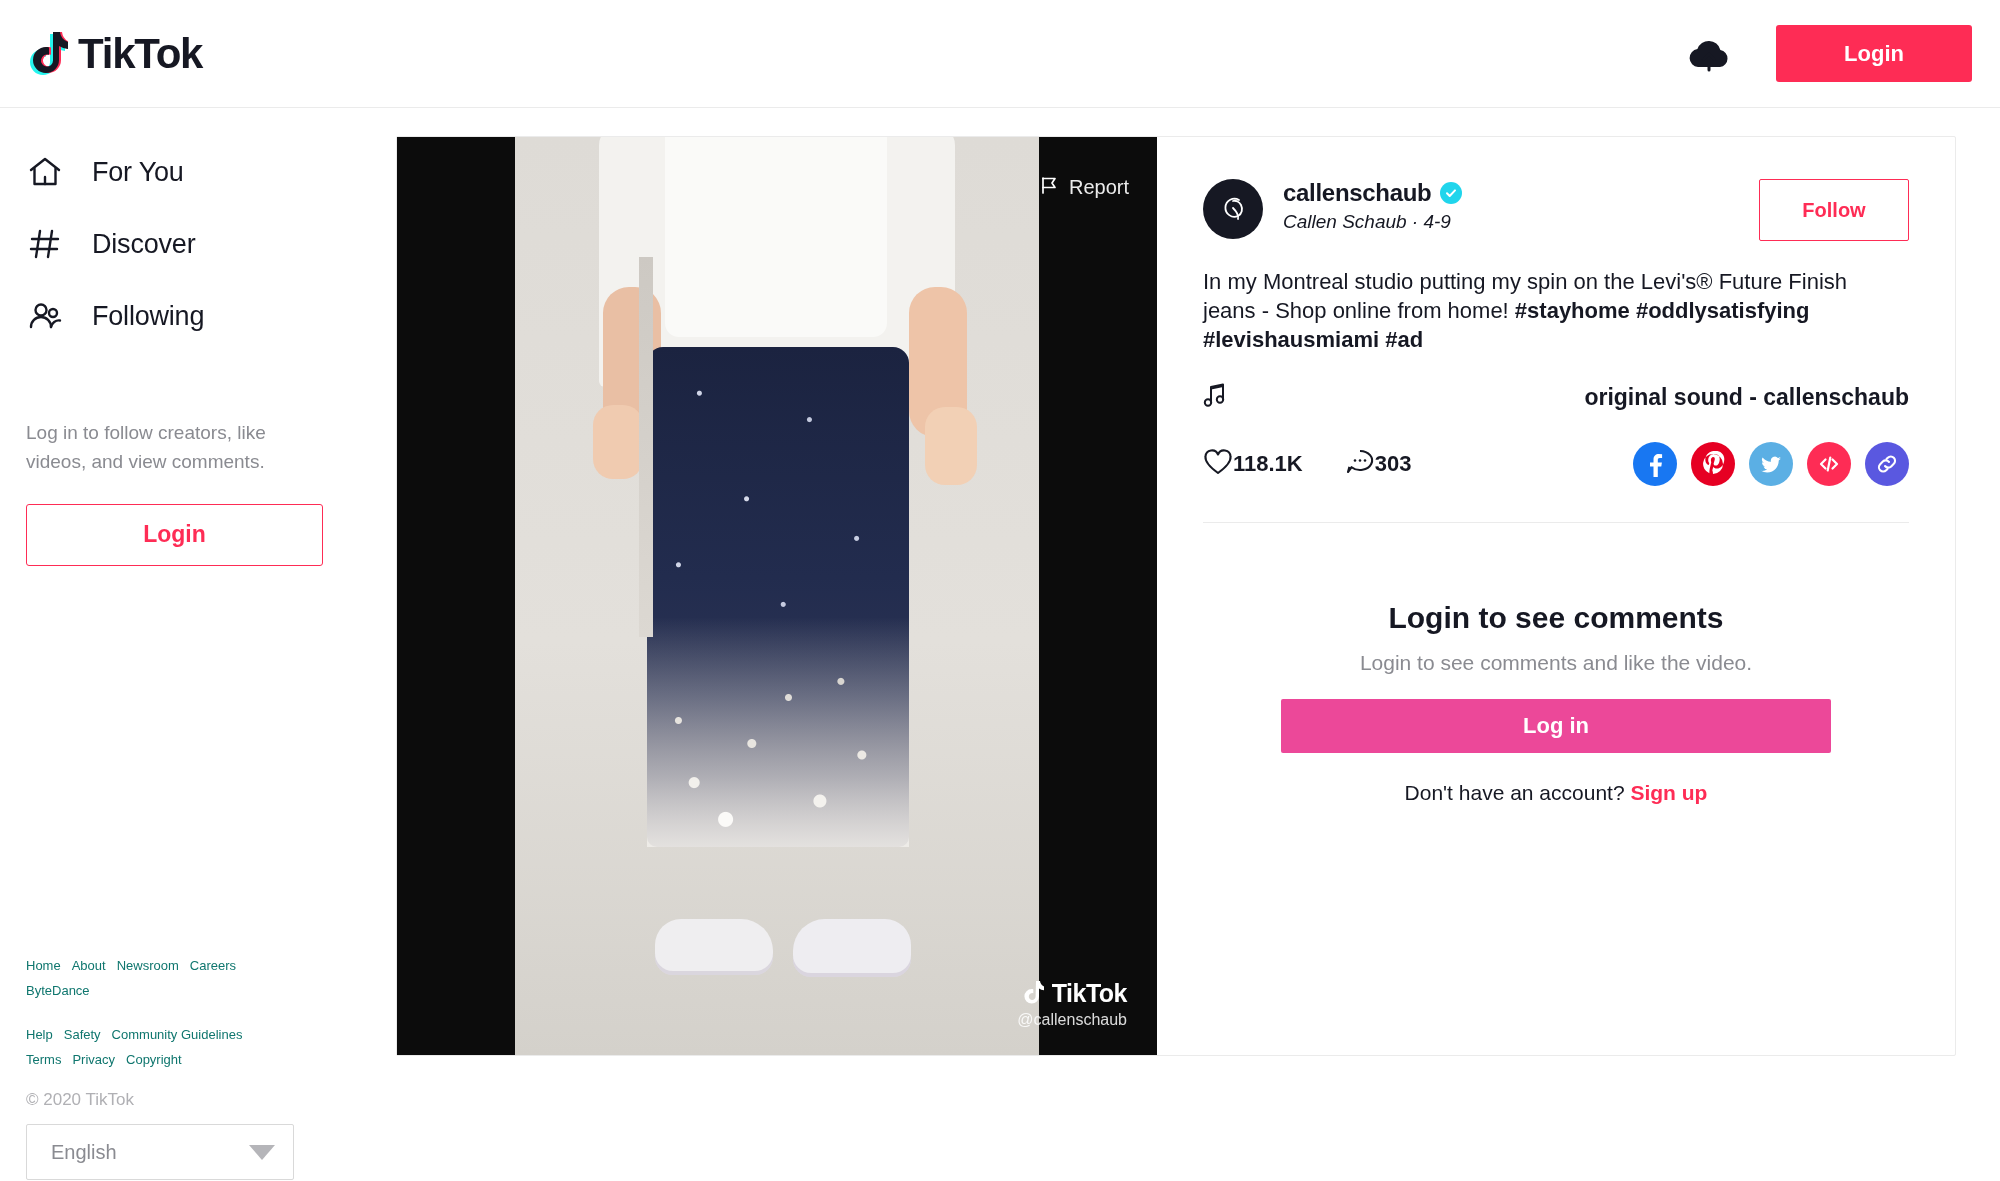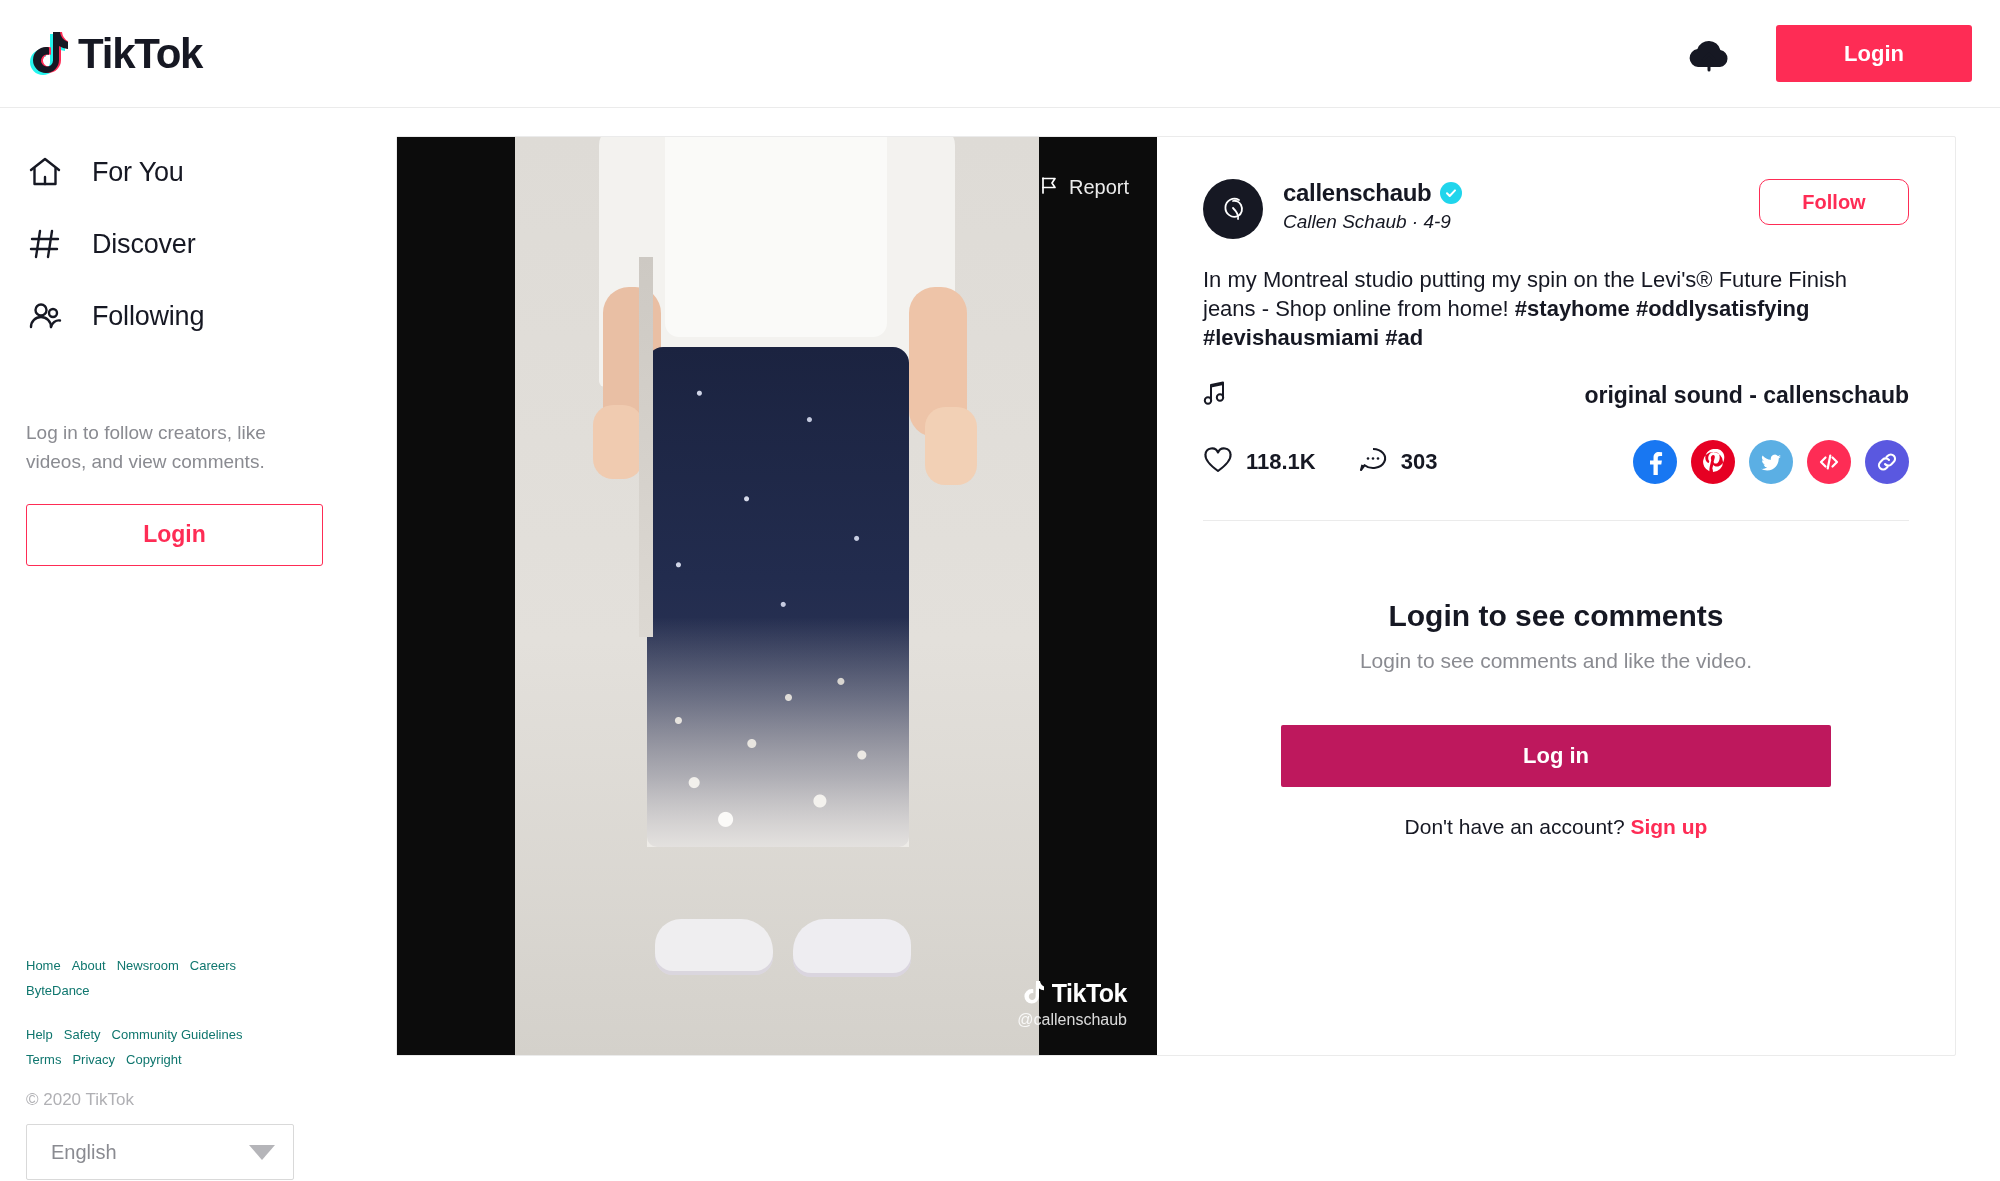--- a/index.html
+++ b/index.html
@@ -209,54 +209,54 @@
   }
   .author-meta { margin-left: 20px; }
   .author-name-row { display: flex; align-items: center; gap: 9px; }
   .author-username { font-size: 24px; font-weight: bold; color: #161823; letter-spacing:-.3px;}
   .verified {
     width: 22px; height: 22px; border-radius: 50%;
     background: #20d5ec; display: flex; align-items: center; justify-content: center;
   }
   .author-sub { font-size: 19px; color: #161823; margin-top: 4px; font-style: italic; }
   .btn-follow {
-    margin-left: auto; width: 150px; height: 46px;
+    margin-left: auto; width: 150px; height: 62px;
     background: #fff; color: #fe2c55;
-    border: 1px solid #fe2c55; border-radius: 10px;
+    border: 1px solid #fe2c55; border-radius: 2px;
     font-size: 20px; font-weight: bold;
     font-family: "Liberation Sans", sans-serif; cursor: pointer;
   }
   .caption {
     margin-top: 26px; font-size: 22px; line-height: 1.32;
     color: #161823; max-width: 700px;
   }
   .caption b { font-weight: bold; }
   .music-row {
     display: flex; align-items: center; gap: 18px;
     margin-top: 28px;
     justify-content: space-between;
   }
   .music-title { font-size: 23px; font-weight: bold; color: #161823; }
   .stats-row { display: flex; align-items: center; margin-top: 30px; }
-  .stat { display: flex; align-items: center; gap: 13px; margin-right: 42px; }
+  .stat { display: flex; align-items: center; margin-right: 42px; }
   .stat-num { font-size: 22px; font-weight: bold; color: #161823; }
   .share-row { margin-left: auto; display: flex; align-items: center; gap: 14px; }
   .share-ico {
     width: 44px; height: 44px; border-radius: 50%;
     display: flex; align-items: center; justify-content: center;
     cursor: pointer;
   }
   .divider { margin-top: 36px; border-top: 1px solid #ebebeb; }
 
   .comments-box { text-align: center; margin-top: 78px; }
   .comments-title { font-size: 30px; font-weight: bold; color: #161823; }
   .comments-sub { font-size: 21px; color: #8a8b91; margin-top: 16px; }
   .btn-login-comments {
-    margin-top: 52px; width: 550px; height: 62px;
-    background: #be185d; color: #fff; border: none; border-radius: 2px;
+    margin-top: 24px; width: 550px; height: 54px;
+    background: #ec4899; color: #fff; border: none; border-radius: 2px;
     font-size: 22px; font-weight: bold;
     font-family: "Liberation Sans", sans-serif; cursor: pointer;
   }
   .signup-row { margin-top: 28px; font-size: 21px; color: #161823; }
   .signup-link { color: #fe2c55; font-weight: bold; cursor: pointer; }
 </style>
 </head>
 <body>
 
 <div class="header">

